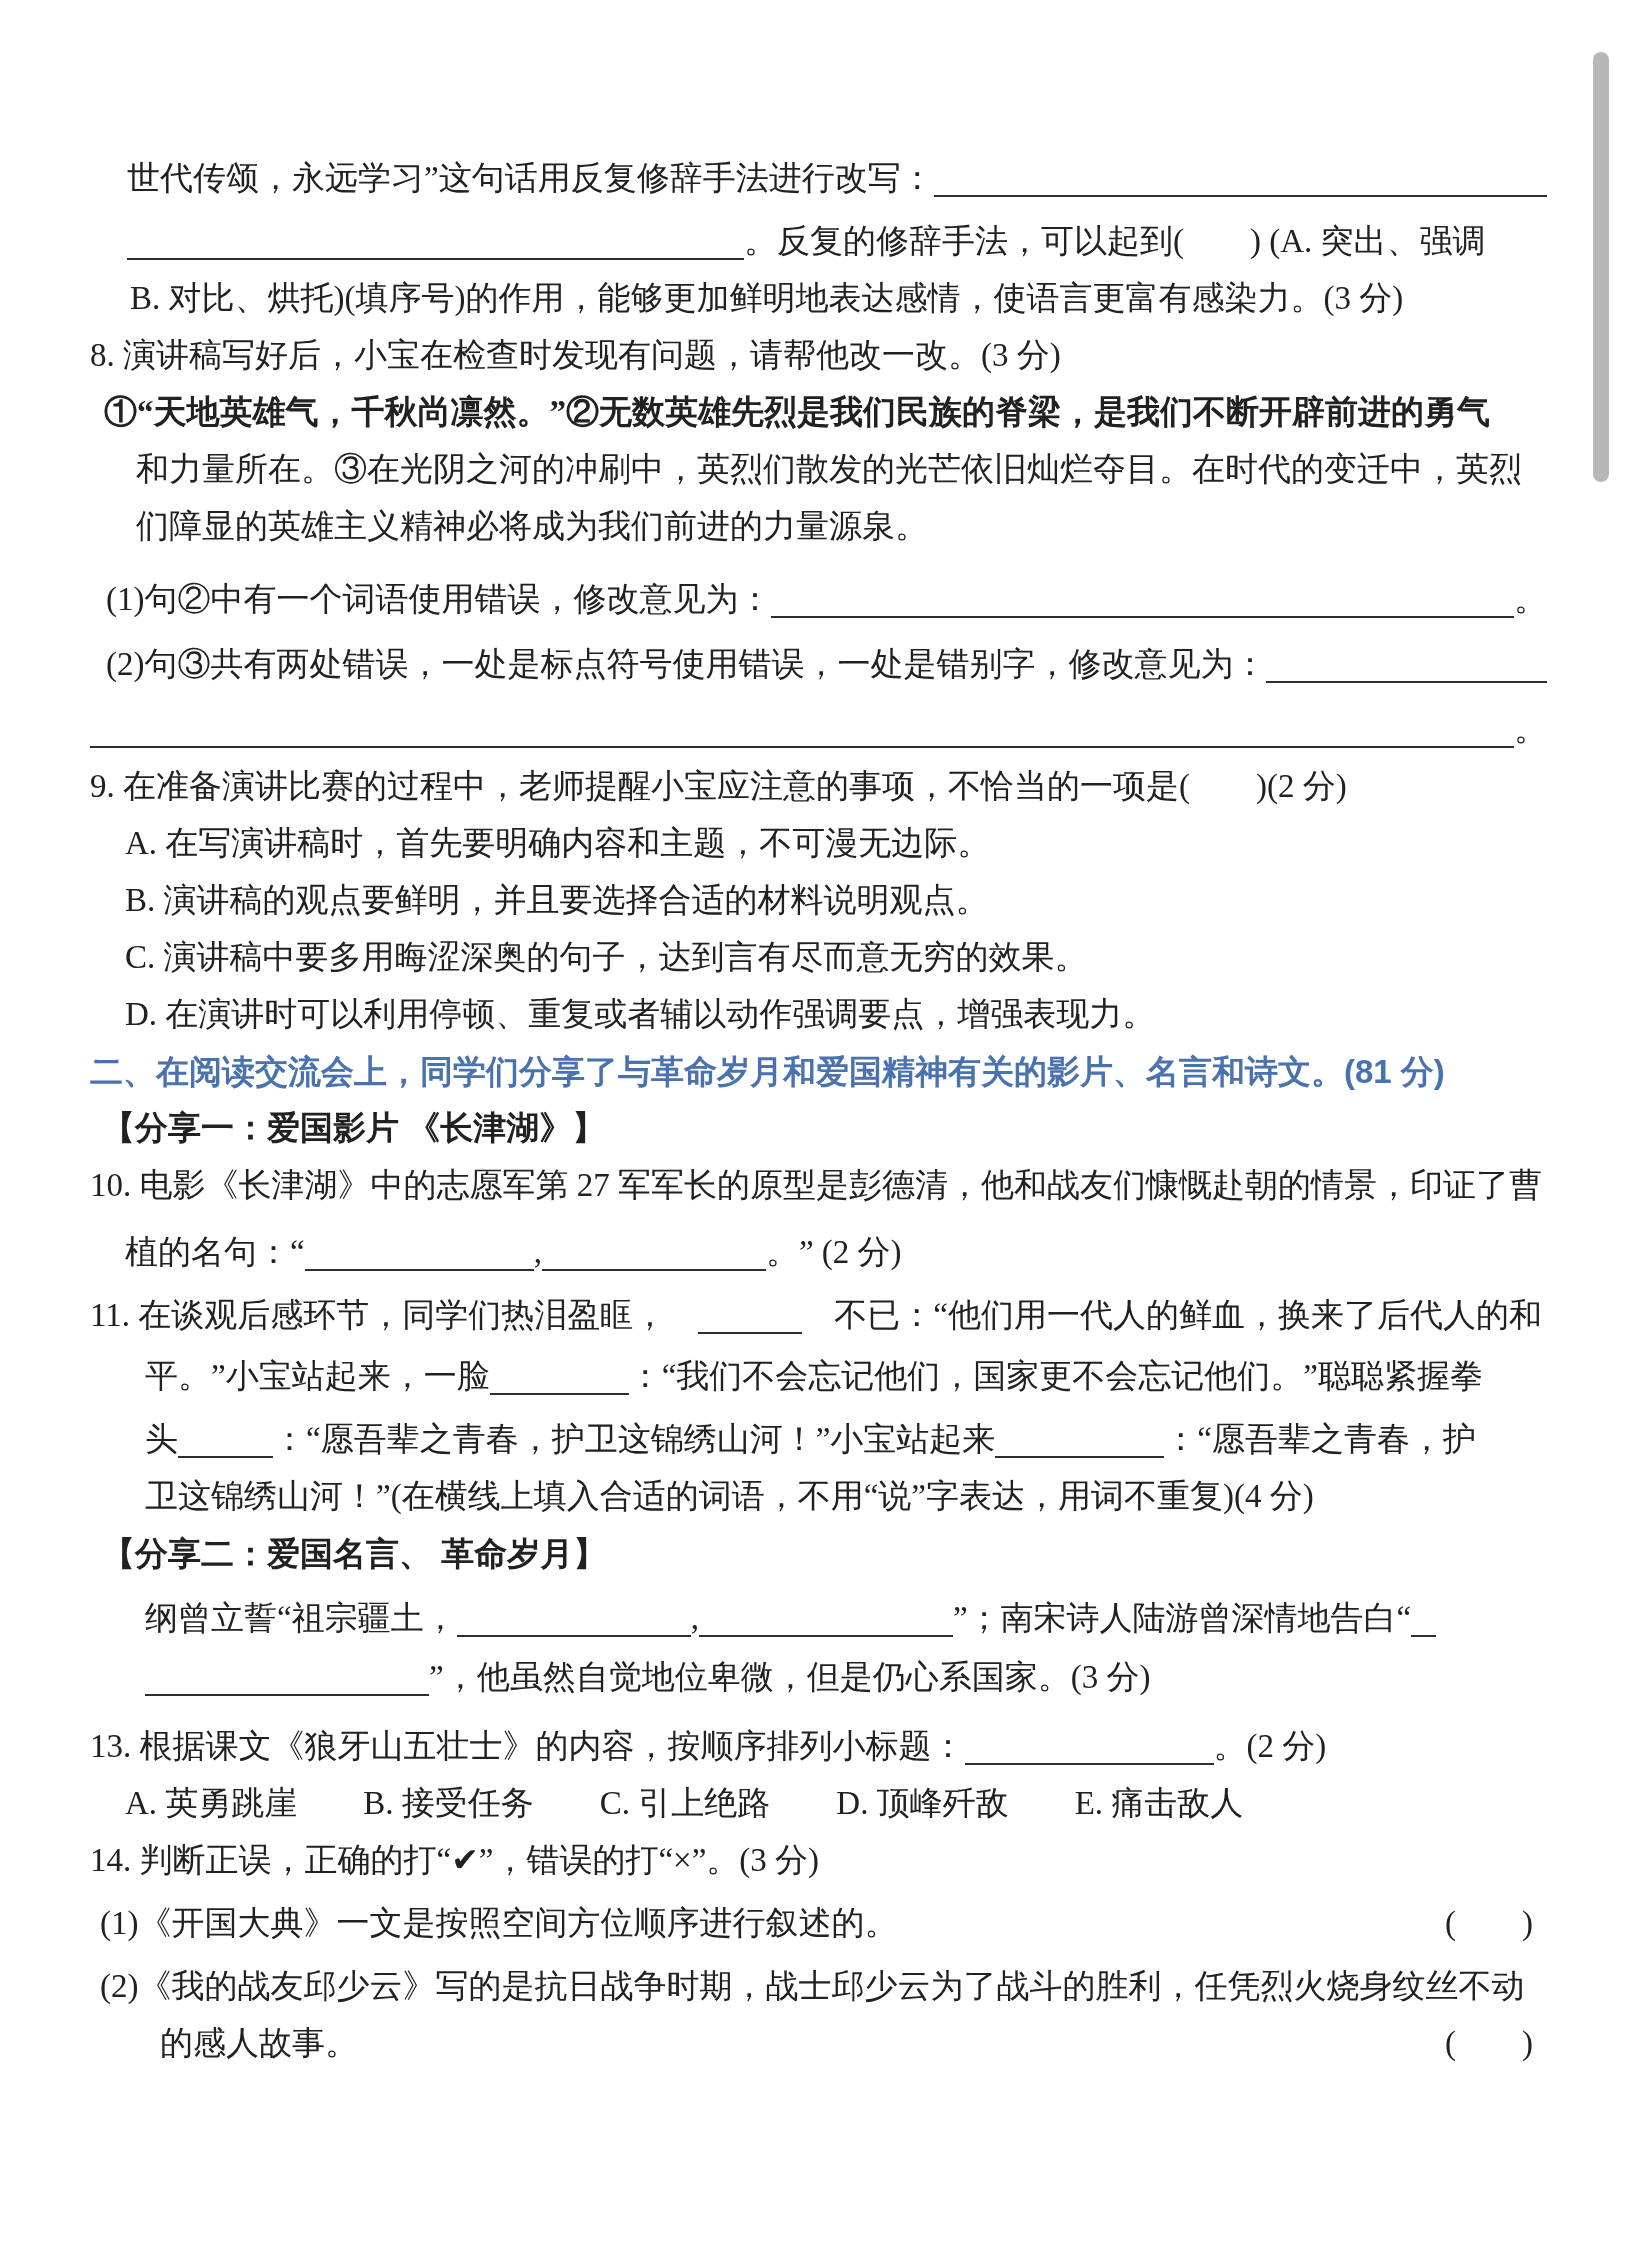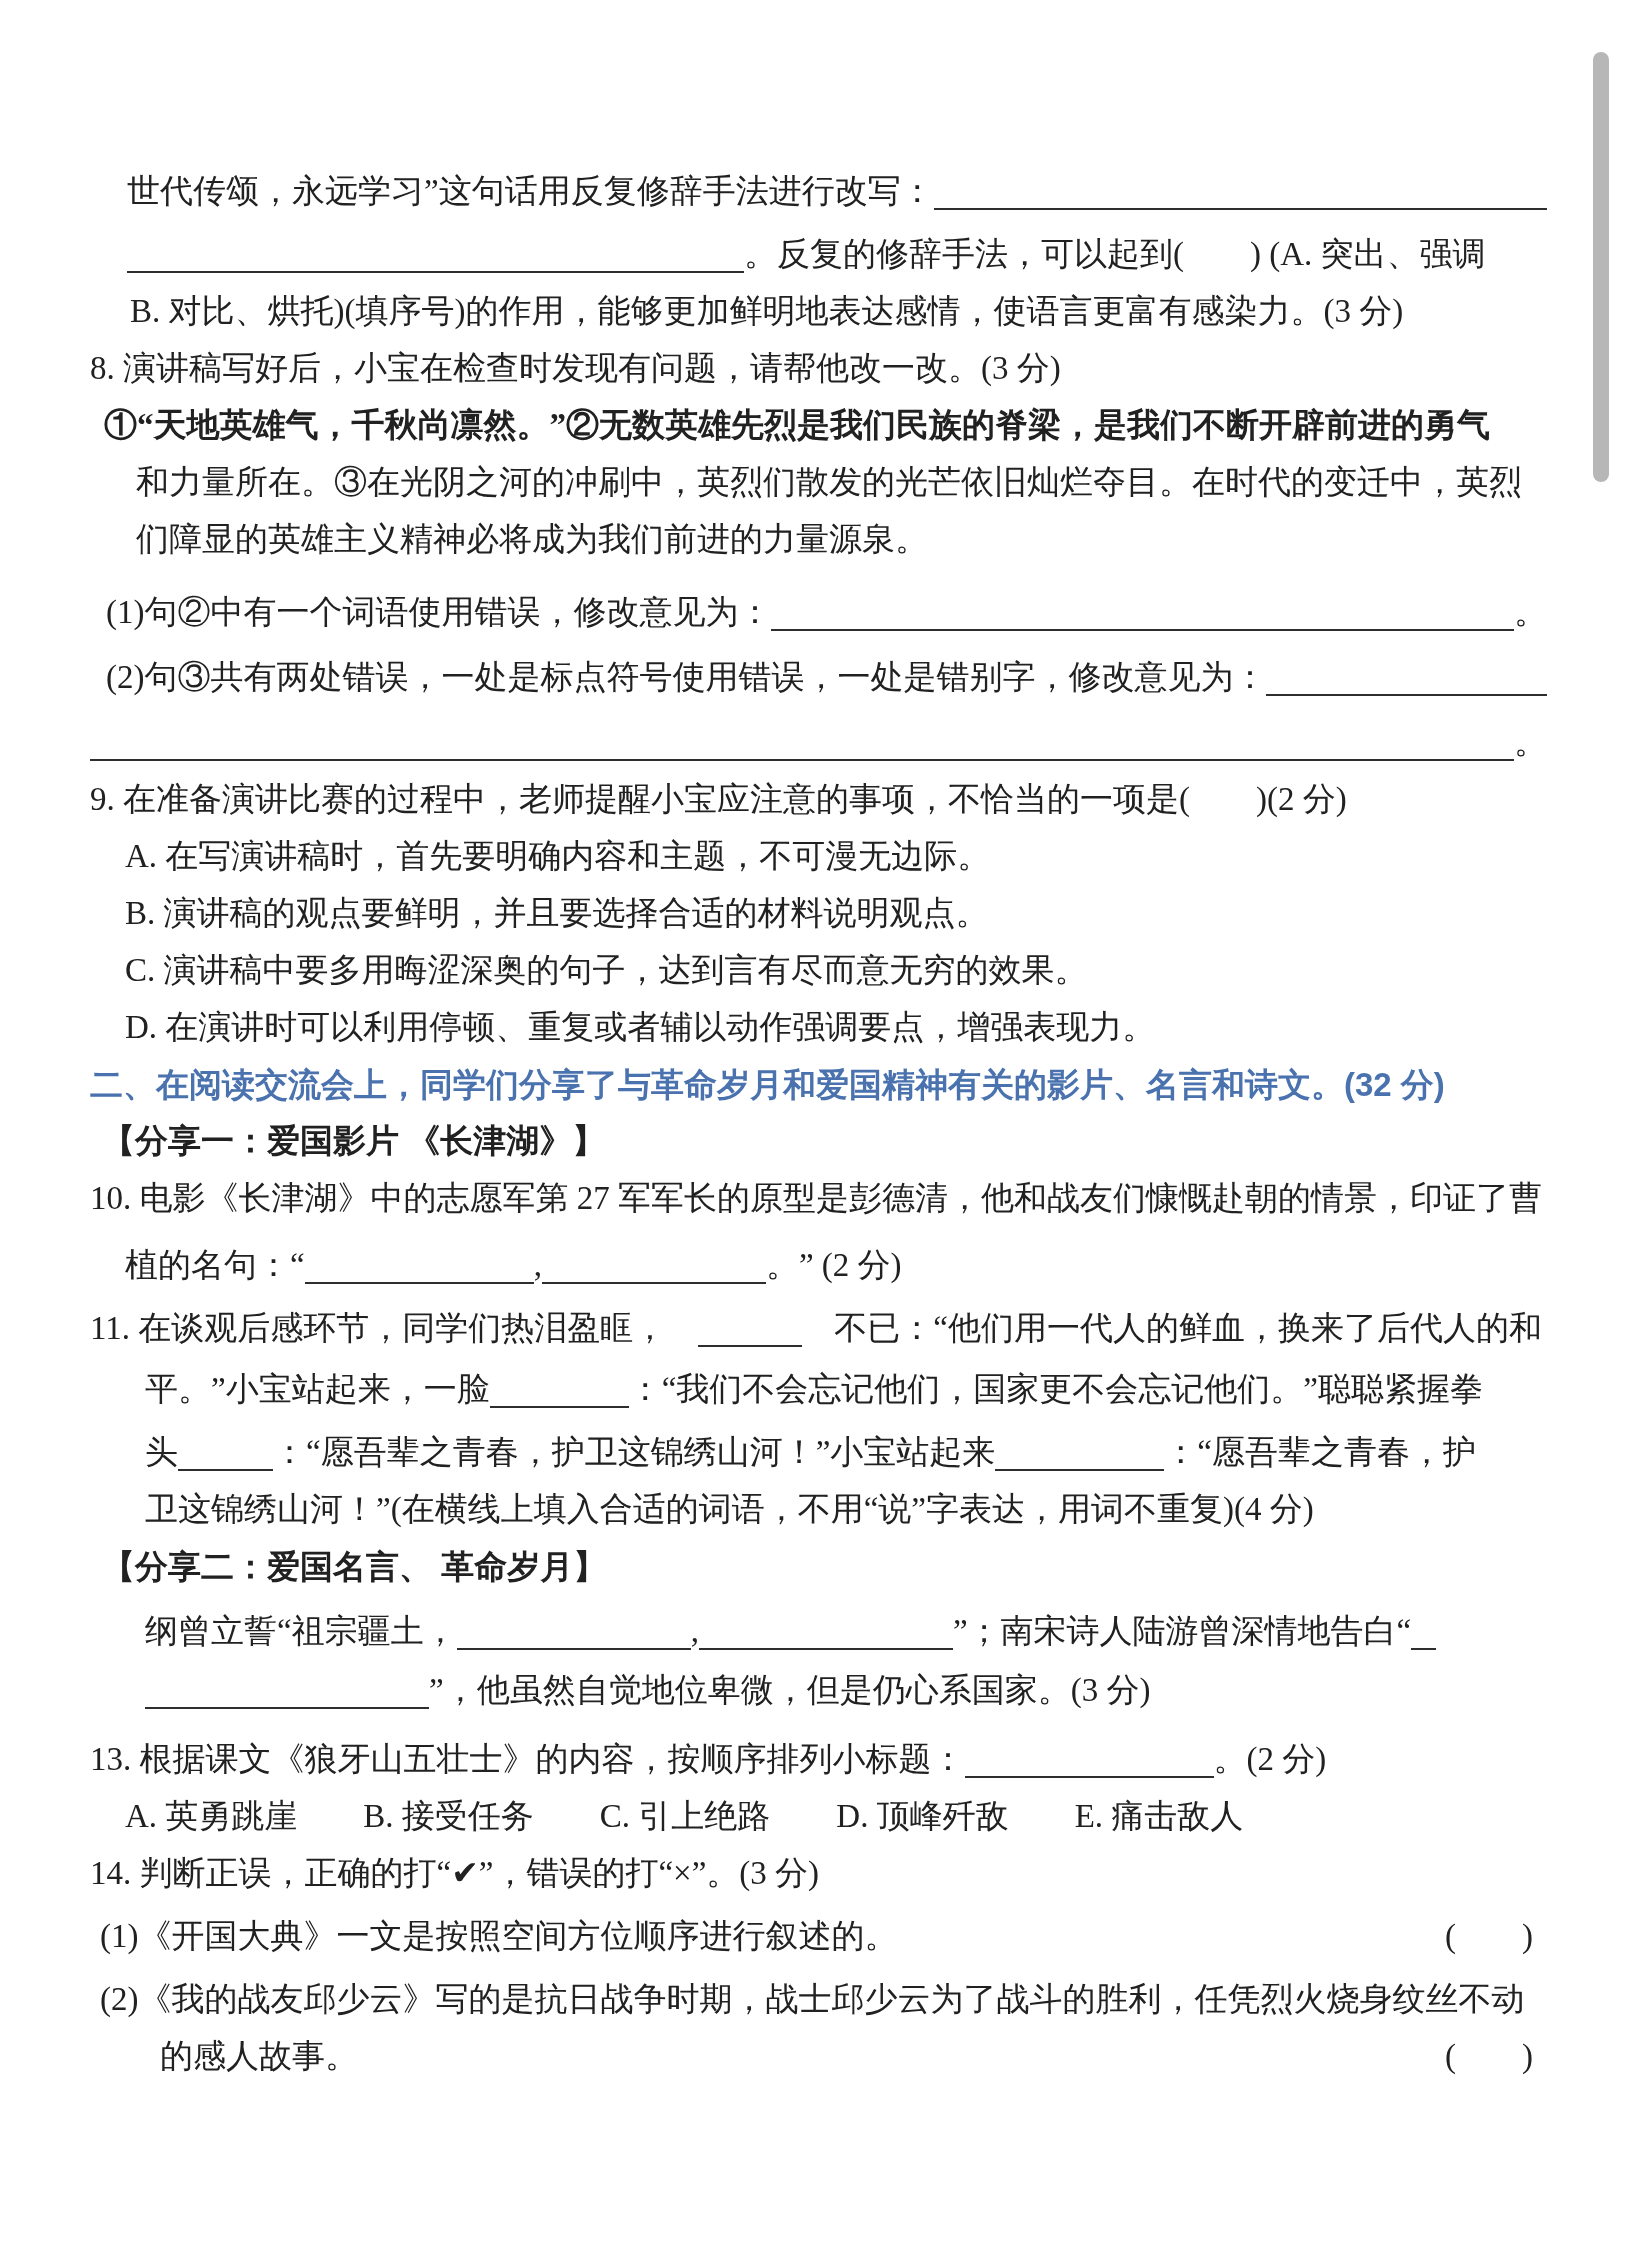--- a/index.html
+++ b/index.html
@@ -6,21 +6,21 @@
   body{
     width:1629px;height:2266px;
     background:#ffffff;
     overflow:hidden;
     font-family:"Liberation Serif", serif;
     color:#212121;
     position:relative;
   }
   .doc{
     position:absolute;
-    top:163px;left:90px;right:82px;
+    top:150px;left:90px;right:82px;
   }
   .line{
     display:flex;
     align-items:baseline;
     white-space:pre;
     min-height:57px;
     line-height:57px;
     font-size:33px;
   }
   .line .run{flex:0 0 auto;}
@@ -68,21 +68,21 @@
     <div class="line" style="padding-left: 46px;"><span class="run">和力量所在。③在光阴之河的冲刷中，英烈们散发的光芒依旧灿烂夺目。在时代的变迁中，英烈</span></div>
     <div class="line" style="padding-left: 46px;"><span class="run">们障显的英雄主义精神必将成为我们前进的力量源泉。</span></div>
     <div class="line" style="padding-left: 16px; margin-top: 16px;"><span class="run">(1)句②中有一个词语使用错误，修改意见为：</span><span class="blank grow"></span><span class="run">。</span></div>
     <div class="line" style="padding-left: 16px; margin-top: 8px;"><span class="run">(2)句③共有两处错误，一处是标点符号使用错误，一处是错别字，修改意见为：</span><span class="blank grow"></span></div>
     <div class="line" style="margin-top: 8px;"><span class="blank grow"></span><span class="run">。</span></div>
     <div class="line"><span class="run">9. 在准备演讲比赛的过程中，老师提醒小宝应注意的事项，不恰当的一项是(　　)(2 分)</span></div>
     <div class="line" style="padding-left: 35px;"><span class="run">A. 在写演讲稿时，首先要明确内容和主题，不可漫无边际。</span></div>
     <div class="line" style="padding-left: 35px;"><span class="run">B. 演讲稿的观点要鲜明，并且要选择合适的材料说明观点。</span></div>
     <div class="line" style="padding-left: 35px;"><span class="run">C. 演讲稿中要多用晦涩深奥的句子，达到言有尽而意无穷的效果。</span></div>
     <div class="line" style="padding-left: 35px;"><span class="run">D. 在演讲时可以利用停顿、重复或者辅以动作强调要点，增强表现力。</span></div>
-    <div class="line blue"><span class="run">二、在阅读交流会上，同学们分享了与革命岁月和爱国精神有关的影片、名言和诗文。(32 分)</span></div>
+    <div class="line blue"><span class="run">二、在阅读交流会上，同学们分享了与革命岁月和爱国精神有关的影片、名言和诗文。(81 分)</span></div>
     <div class="line bold" style="padding-left: 12px; font-family: Liberation Serif, serif;"><span class="run">【分享一：爱国影片 《长津湖》】</span></div>
     <div class="line"><span class="run">10. 电影《长津湖》中的志愿军第 27 军军长的原型是彭德清，他和战友们慷慨赴朝的情景，印证了曹</span></div>
     <div class="line" style="padding-left: 35px; margin-top: 10px;"><span class="run">植的名句：“</span><span class="blank" style="width: 229px;"></span><span class="run">,</span><span class="blank" style="width: 224px;"></span><span class="run">。” (2 分)</span></div>
     <div class="line" style="margin-top: 6px; gap: 32px;"><span class="run">11. 在谈观后感环节，同学们热泪盈眶，</span><span class="blank" style="width: 104px;"></span><span class="run">不已：“他们用一代人的鲜血，换来了后代人的和</span></div>
     <div class="line" style="padding-left: 55px; margin-top: 4px;"><span class="run">平。”小宝站起来，一脸</span><span class="blank" style="width: 139px;"></span><span class="run">：“我们不会忘记他们，国家更不会忘记他们。”聪聪紧握拳</span></div>
     <div class="line" style="padding-left: 55px; margin-top: 6px;"><span class="run">头</span><span class="blank" style="width: 95px;"></span><span class="run">：“愿吾辈之青春，护卫这锦绣山河！”小宝站起来</span><span class="blank" style="width: 169px;"></span><span class="run">：“愿吾辈之青春，护</span></div>
     <div class="line" style="padding-left: 55px;"><span class="run">卫这锦绣山河！”(在横线上填入合适的词语，不用“说”字表达，用词不重复)(4 分)</span></div>
     <div class="line bold" style="padding-left: 12px;"><span class="run">【分享二：爱国名言、 革命岁月】</span></div>
     <div class="line" style="padding-left: 55px; margin-top: 8px;"><span class="run">纲曾立誓“祖宗疆土，</span><span class="blank" style="width: 234px;"></span><span class="run">,</span><span class="blank" style="width: 254px;"></span><span class="run">”；南宋诗人陆游曾深情地告白“</span><span class="blank" style="width: 25px;"></span></div>
     <div class="line" style="padding-left: 55px; margin-top: 2px;"><span class="blank" style="width: 284px;"></span><span class="run">”，他虽然自觉地位卑微，但是仍心系国家。(3 分)</span></div>

